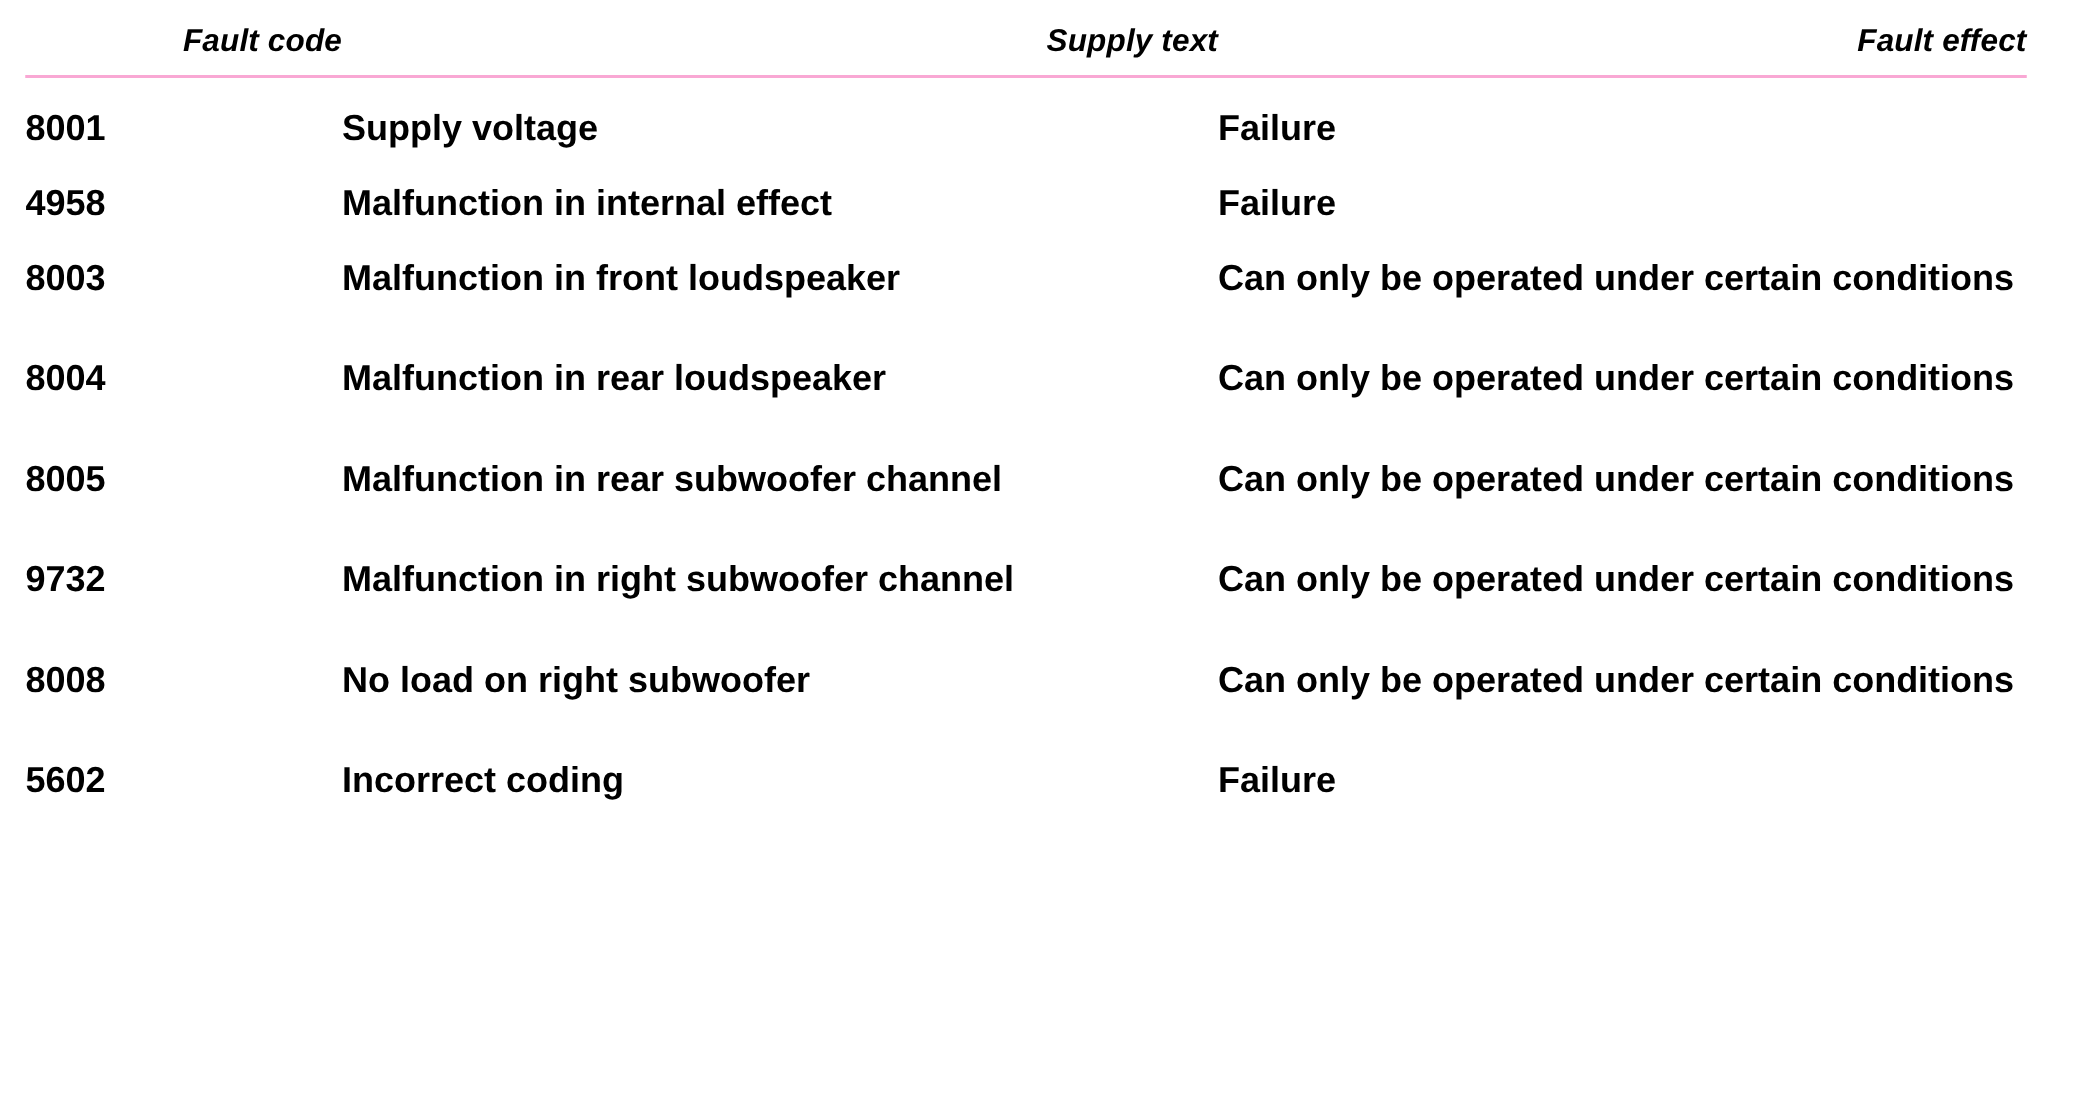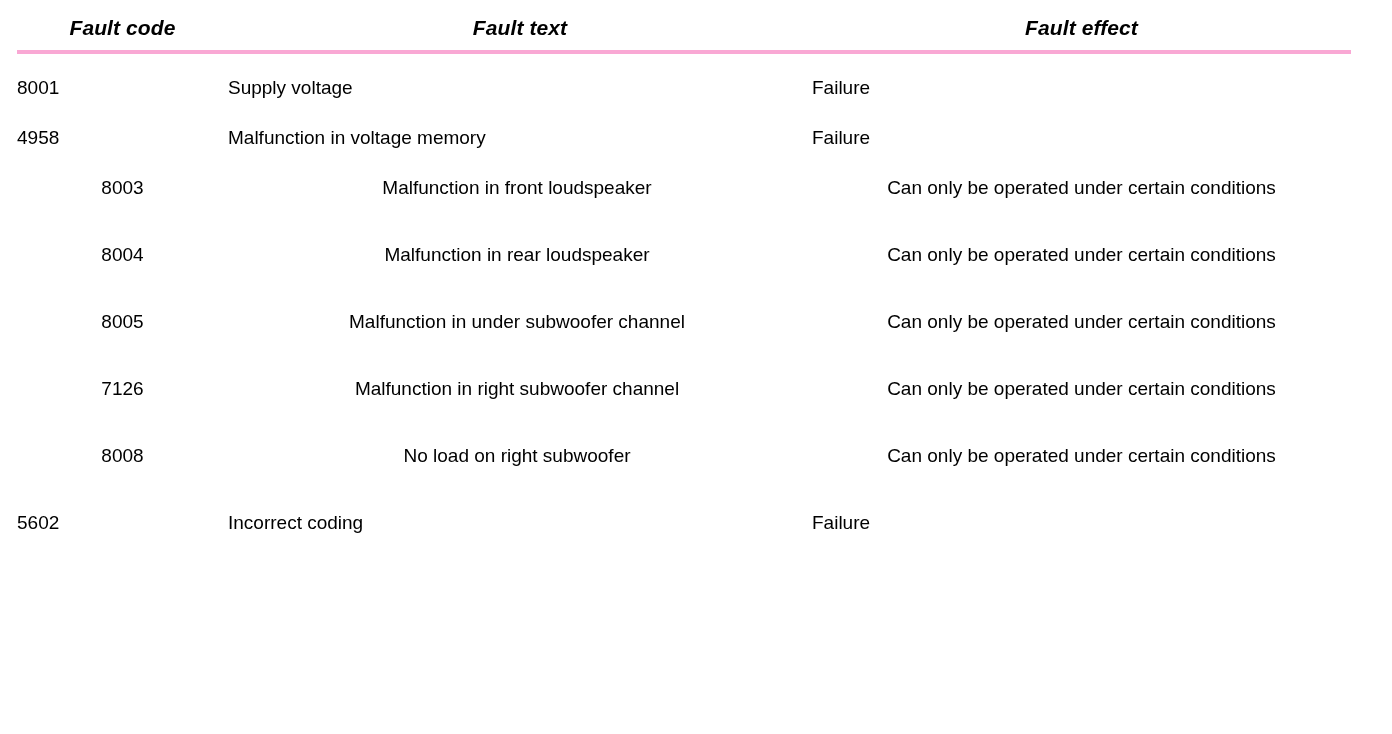--- a/index.html
+++ b/index.html
@@ -30,46 +30,45 @@
     width: 1334px;
     border-collapse: collapse;
     table-layout: fixed;
   }
 
   .fault-table col.col-code   { width: 211px; }
   .fault-table col.col-text   { width: 584px; }
   .fault-table col.col-effect { width: 539px; }
 
   .fault-table thead th {
-    text-align: center;
+    text-align: right;
     vertical-align: bottom;
     font-weight: bold;
     font-style: italic;
     font-size: 21px;
     line-height: 24px;
     padding: 0 0 10px 0;
-    border-bottom: 4px solid #f9a8d4;
+    border-bottom: 2px solid #f9a8d4;
     letter-spacing: 0.1px;
   }
 
   .fault-table tbody td {
     text-align: left;
     vertical-align: top;
-    font-weight: normal;
+    font-weight: bold;
     font-style: normal;
-    font-size: 19px;
+    font-size: 24px;
     line-height: 33px;
     padding: 17px 0 0 0;
     border: 0;
     white-space: normal;
   }
 
   .fault-table tbody tr.row-tall td {
     padding-bottom: 17px;
-    text-align: center;
   }
 
   .fault-table tbody td.cell-effect {
     padding-right: 0;
   }
 
   .fault-table tbody td.cell-code {
     white-space: nowrap;
   }
 
@@ -85,52 +84,52 @@
 
   <table class="fault-table">
     <colgroup>
       <col class="col-code">
       <col class="col-text">
       <col class="col-effect">
     </colgroup>
     <thead>
       <tr>
         <th>Fault code</th>
-        <th>Fault text</th>
+        <th>Supply text</th>
         <th>Fault effect</th>
       </tr>
     </thead>
     <tbody>
         <tr>
           <td class="cell-code">8001</td>
           <td class="cell-text">Supply voltage</td>
           <td class="cell-effect">Failure</td>
         </tr>
         <tr>
           <td class="cell-code">4958</td>
-          <td class="cell-text">Malfunction in voltage memory</td>
+          <td class="cell-text">Malfunction in internal effect</td>
           <td class="cell-effect">Failure</td>
         </tr>
         <tr class="row-tall">
           <td class="cell-code">8003</td>
           <td class="cell-text">Malfunction in front loudspeaker</td>
           <td class="cell-effect">Can only be operated under certain conditions</td>
         </tr>
         <tr class="row-tall">
           <td class="cell-code">8004</td>
           <td class="cell-text">Malfunction in rear loudspeaker</td>
           <td class="cell-effect">Can only be operated under certain conditions</td>
         </tr>
         <tr class="row-tall">
           <td class="cell-code">8005</td>
-          <td class="cell-text">Malfunction in under subwoofer channel</td>
+          <td class="cell-text">Malfunction in rear subwoofer channel</td>
           <td class="cell-effect">Can only be operated under certain conditions</td>
         </tr>
         <tr class="row-tall">
-          <td class="cell-code">7126</td>
+          <td class="cell-code">9732</td>
           <td class="cell-text">Malfunction in right subwoofer channel</td>
           <td class="cell-effect">Can only be operated under certain conditions</td>
         </tr>
         <tr class="row-tall">
           <td class="cell-code">8008</td>
           <td class="cell-text">No load on right subwoofer</td>
           <td class="cell-effect">Can only be operated under certain conditions</td>
         </tr>
         <tr>
           <td class="cell-code">5602</td>

